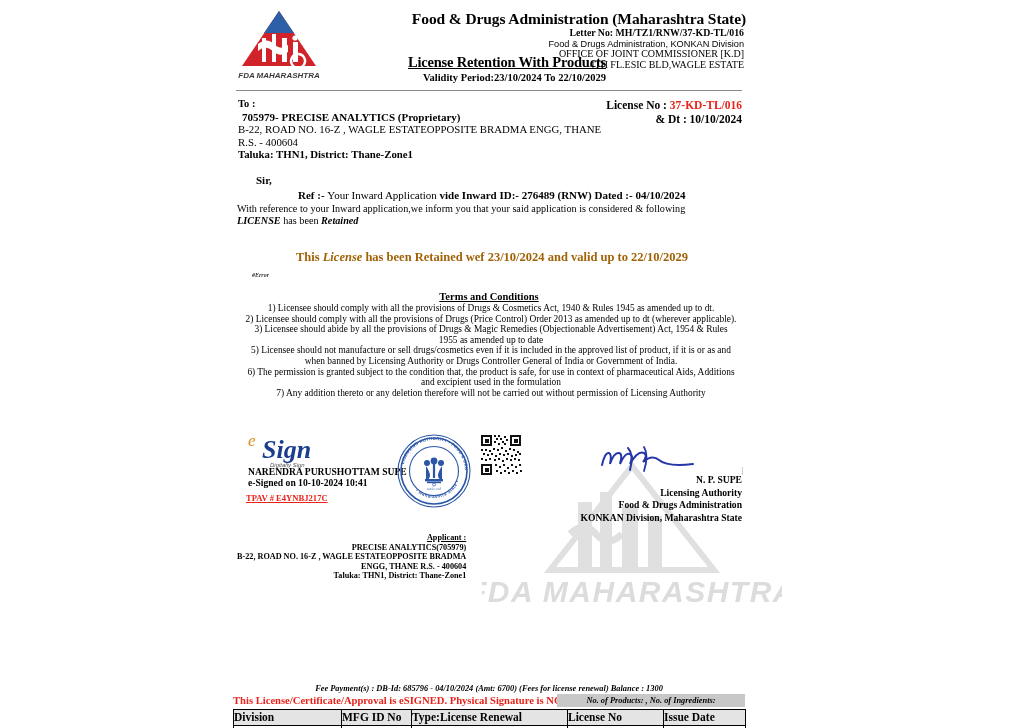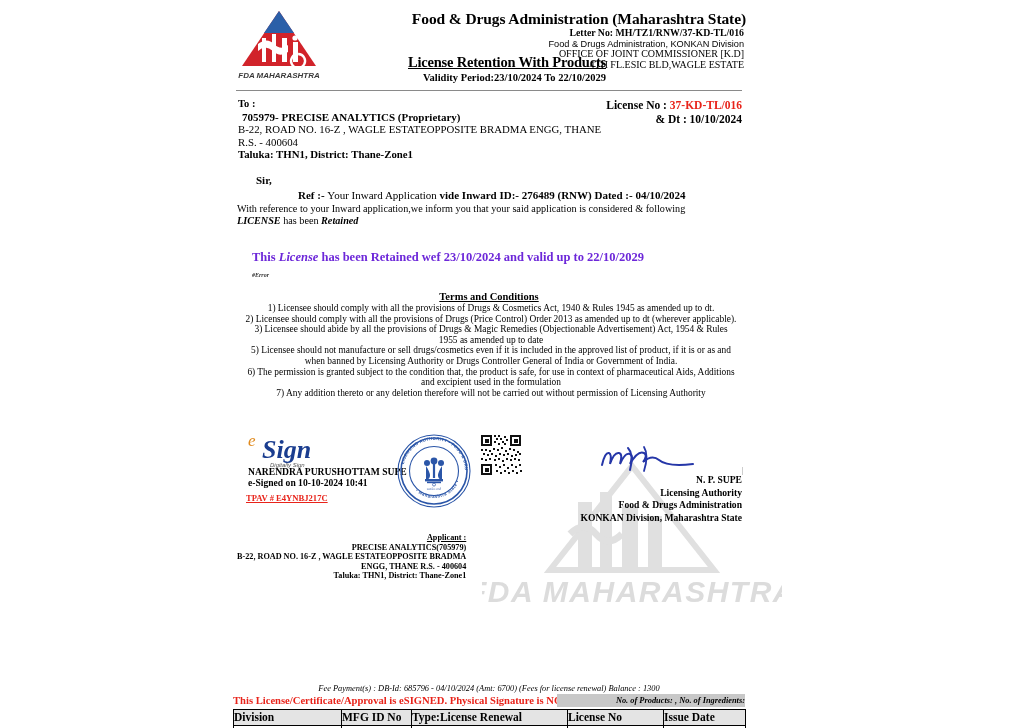--- a/index.html
+++ b/index.html
@@ -142,22 +142,22 @@
   .ref b { font-weight: bold; }
   .para {
     position: absolute; left: 5px; top: 203px; width: 500px; z-index: 3;
     font-size: 10.2px; line-height: 11.6px;
   }
   .para i { font-style: italic; font-weight: bold; }
   .para .lic { font-style: italic; font-weight: bold; }
 
   .retained {
     position: absolute; left: 20px; top: 250px; width: 480px; z-index: 3;
-    text-align: left;
-    color: #6d28d9;
+    text-align: center;
+    color: #a16207;
     font-size: 12.5px;
     font-weight: bold;
   }
   .retained em { font-style: italic; }
 
   .errtag {
     position: absolute; left: 20px; top: 272px; z-index: 3;
     font-size: 6px; font-weight: bold; font-style: italic; color: #333;
   }
 
@@ -218,33 +218,33 @@
   .applicant {
     position: absolute; left: 5px; top: 533px; z-index: 3;
     font-size: 8.2px; font-weight: bold; line-height: 9.6px; text-align: right;
   }
   .applicant .hd { text-decoration: underline; }
 
   
   .fee {
     position: absolute; left: 0px; top: 684px; width: 514px; z-index: 3;
     text-align: center;
-    font-size: 8.4px; font-style: italic; font-weight: normal;
+    font-size: 8.4px; font-style: italic; font-weight: bold;
   }
   .esigned {
     position: absolute; left: 1px; top: 695px; z-index: 3;
     font-size: 10.6px; font-weight: bold; color: #e8231a;
     white-space: nowrap;
   }
   .prodcount {
     position: absolute; left: 325px; top: 694px; z-index: 3;
     width: 188px; height: 13px;
     background: #c8c8c8;
     font-size: 8.4px; font-style: italic; font-weight: bold;
-    text-align: right;
+    text-align: center;
     line-height: 13px;
   }
 
   table.products {
     position: absolute;
     left: 1px; top: 709px;
     width: 512px;
     border-collapse: collapse;
     z-index: 3;
     table-layout: fixed;

